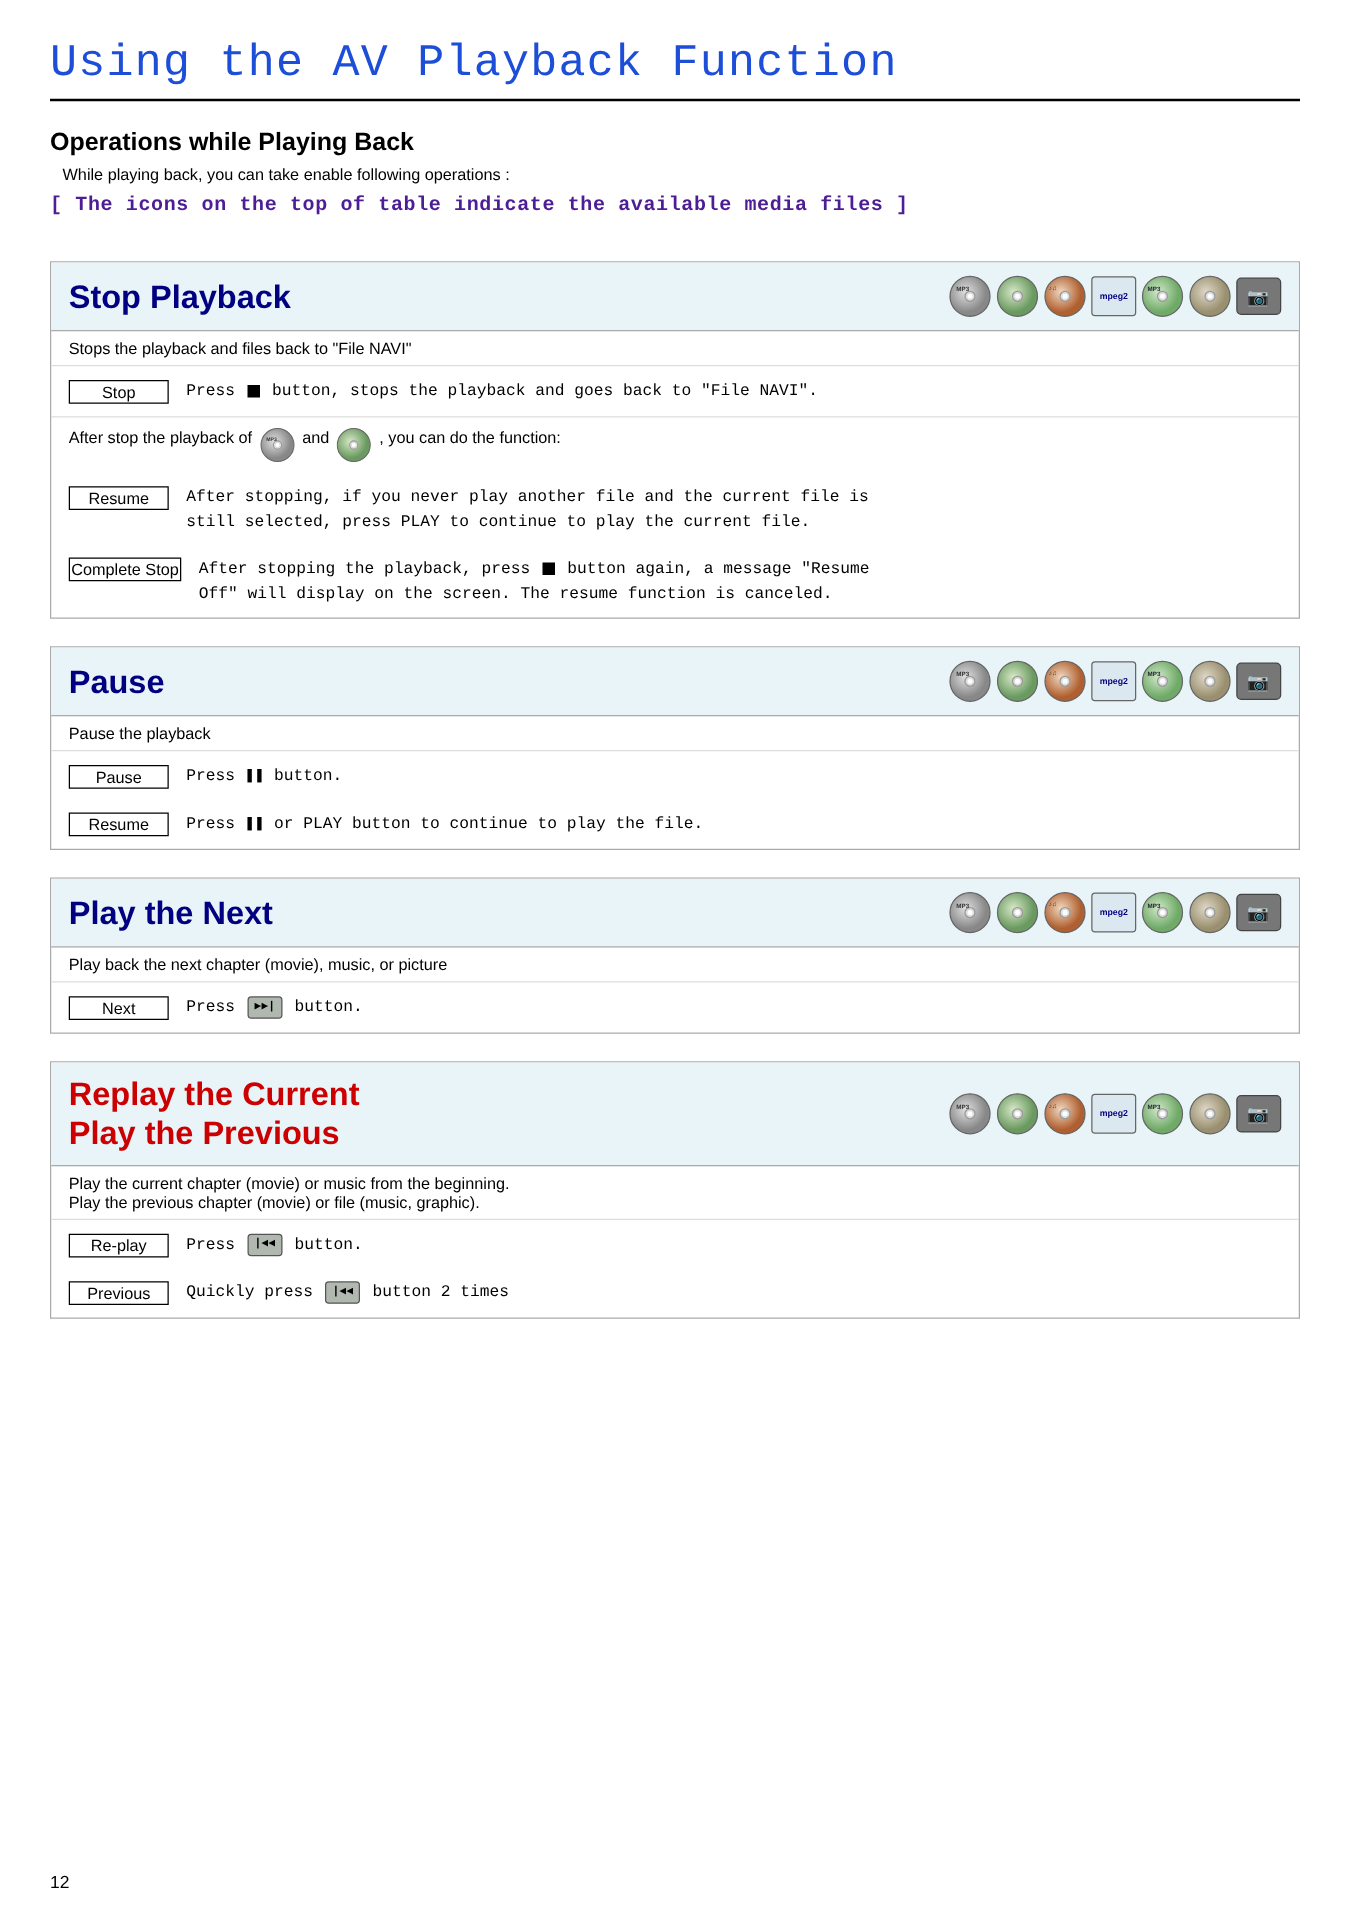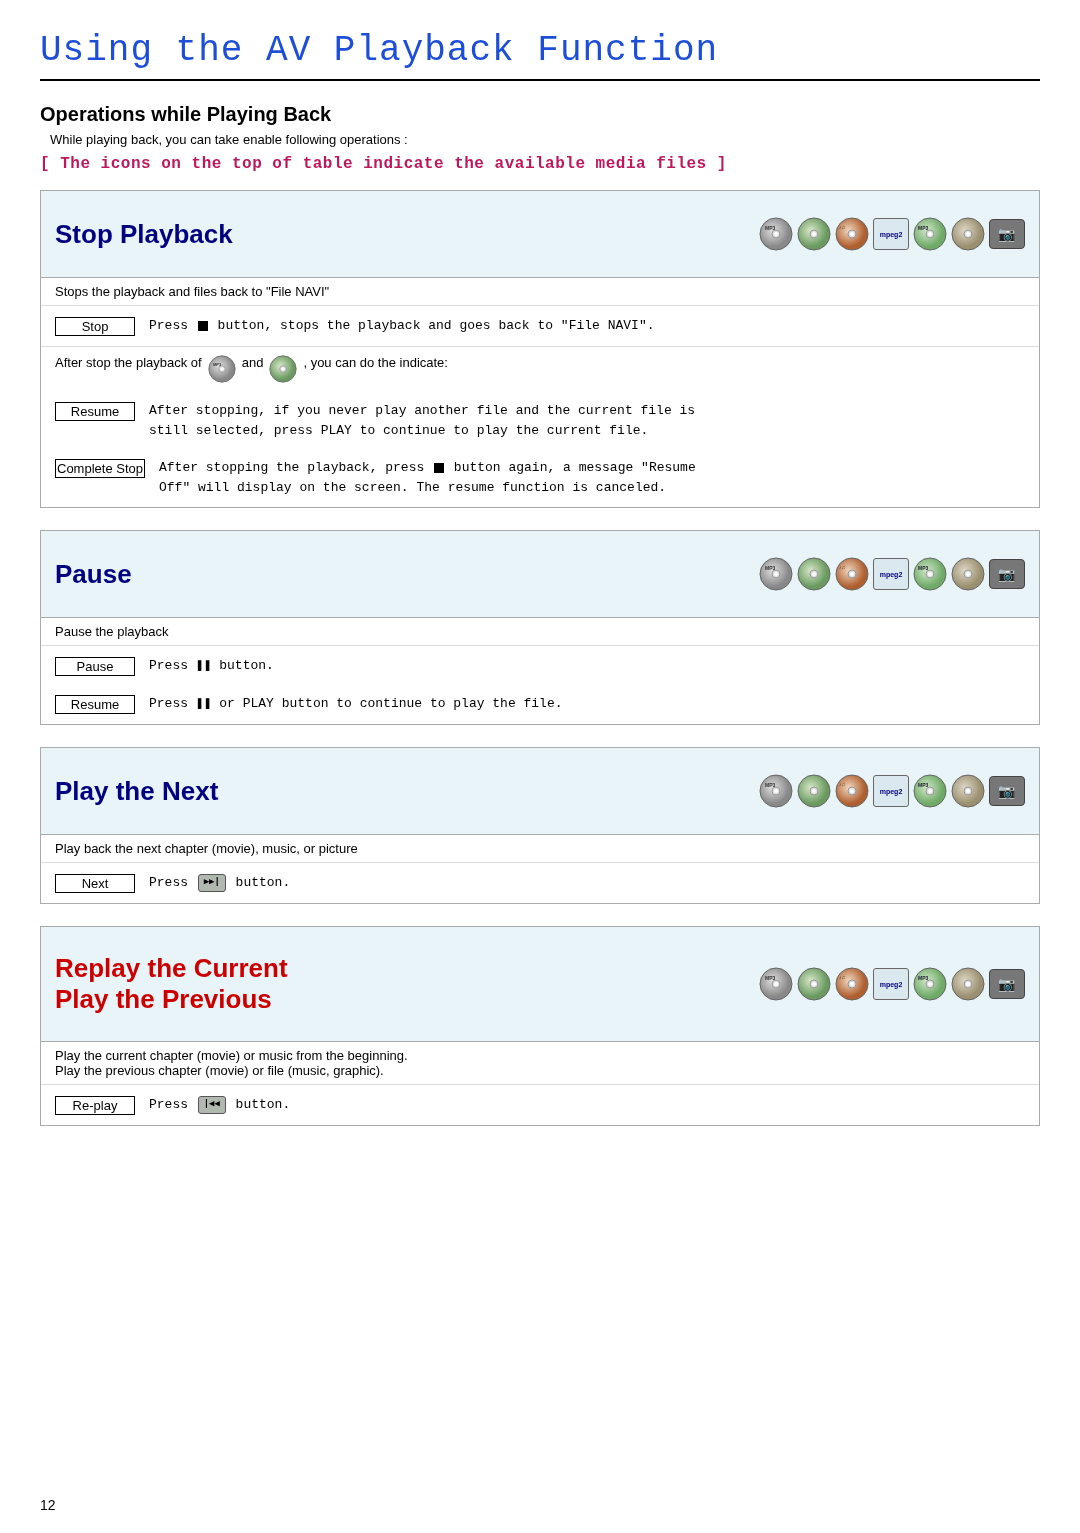--- a/index.html
+++ b/index.html
@@ -36,38 +36,38 @@
       margin-bottom: 6px;
     }
 
     .intro-text {
       font-size: 13px;
       margin-bottom: 8px;
       margin-left: 10px;
     }
 
     .highlight-text {
-      color: #be185d;
+      color: #4c1d95;
       font-size: 16px;
       font-weight: bold;
       font-family: 'Courier New', monospace;
-      margin-bottom: 17px;
+      margin-bottom: 36px;
       letter-spacing: 0.5px;
     }
 
     .card {
       border: 1px solid #aaa;
       margin-bottom: 22px;
       background: #fff;
     }
 
     .card-header {
       background: #e8f4f8;
       border-bottom: 1px solid #aaa;
-      padding: 26px 14px;
+      padding: 10px 14px;
       display: flex;
       align-items: center;
       justify-content: space-between;
     }
 
     .card-header-title {
       font-size: 26px;
       font-weight: bold;
       font-family: Arial, sans-serif;
       color: #000080;
@@ -310,21 +310,21 @@
       <circle cx="17" cy="17" r="16" fill="url(#vcdGrad2)" stroke="#666" stroke-width="1"></circle>
       <circle cx="17" cy="17" r="4" fill="#ddd" stroke="#999" stroke-width="1"></circle>
       <circle cx="17" cy="17" r="2" fill="#fff"></circle>
       <defs>
           <radialGradient id="vcdGrad2" cx="40%" cy="40%">
             <stop offset="0%" stop-color="#d8e8c8"></stop>
             <stop offset="100%" stop-color="#6a9a60"></stop>
           </radialGradient>
         </defs>
     </svg>
-    <span>, you can do the indicate:</span>
+    <span>, you can do the function:</span>
   </div>
   <div class="card-body">
     <div class="operation-row">
       <span class="op-label">Resume</span>
       <span class="op-desc">After stopping, if you never play another file and the current file is<br>still selected, press PLAY to continue to play the current file.</span>
     </div>
     <div class="operation-row">
       <span class="op-label" style="min-width:90px;">Complete Stop</span>
       <span class="op-desc">After stopping the playback, press <span class="stop-btn-icon"></span> button again, a message "Resume<br>Off" will display on the screen. The resume function is canceled.</span>
     </div>
@@ -572,16 +572,22 @@
     <div>Play the current chapter (movie) or music from the beginning.</div>
     <div>Play the previous chapter (movie) or file (music, graphic).</div>
   </div>
   <div class="card-body">
     <div class="operation-row">
       <span class="op-label">Re-play</span>
       <span class="op-desc">Press
         <span class="nav-btn-icon" style="display:inline-flex;align-items:center;justify-content:center;width:28px;height:18px;background:#b0b8b0;border:1px solid #555;border-radius:3px;vertical-align:middle;font-size:9px;font-weight:bold;">|◀◀</span>
         button.</span>
     </div>
+    <div class="operation-row">
+      <span class="op-label">Previous</span>
+      <span class="op-desc">Quickly press
+        <span class="nav-btn-icon" style="display:inline-flex;align-items:center;justify-content:center;width:28px;height:18px;background:#b0b8b0;border:1px solid #555;border-radius:3px;vertical-align:middle;font-size:9px;font-weight:bold;">|◀◀</span>
+        button 2 times</span>
+    </div>
   </div>
 </div>
 
 <div class="page-num">12</div>
 
 </body></html>

